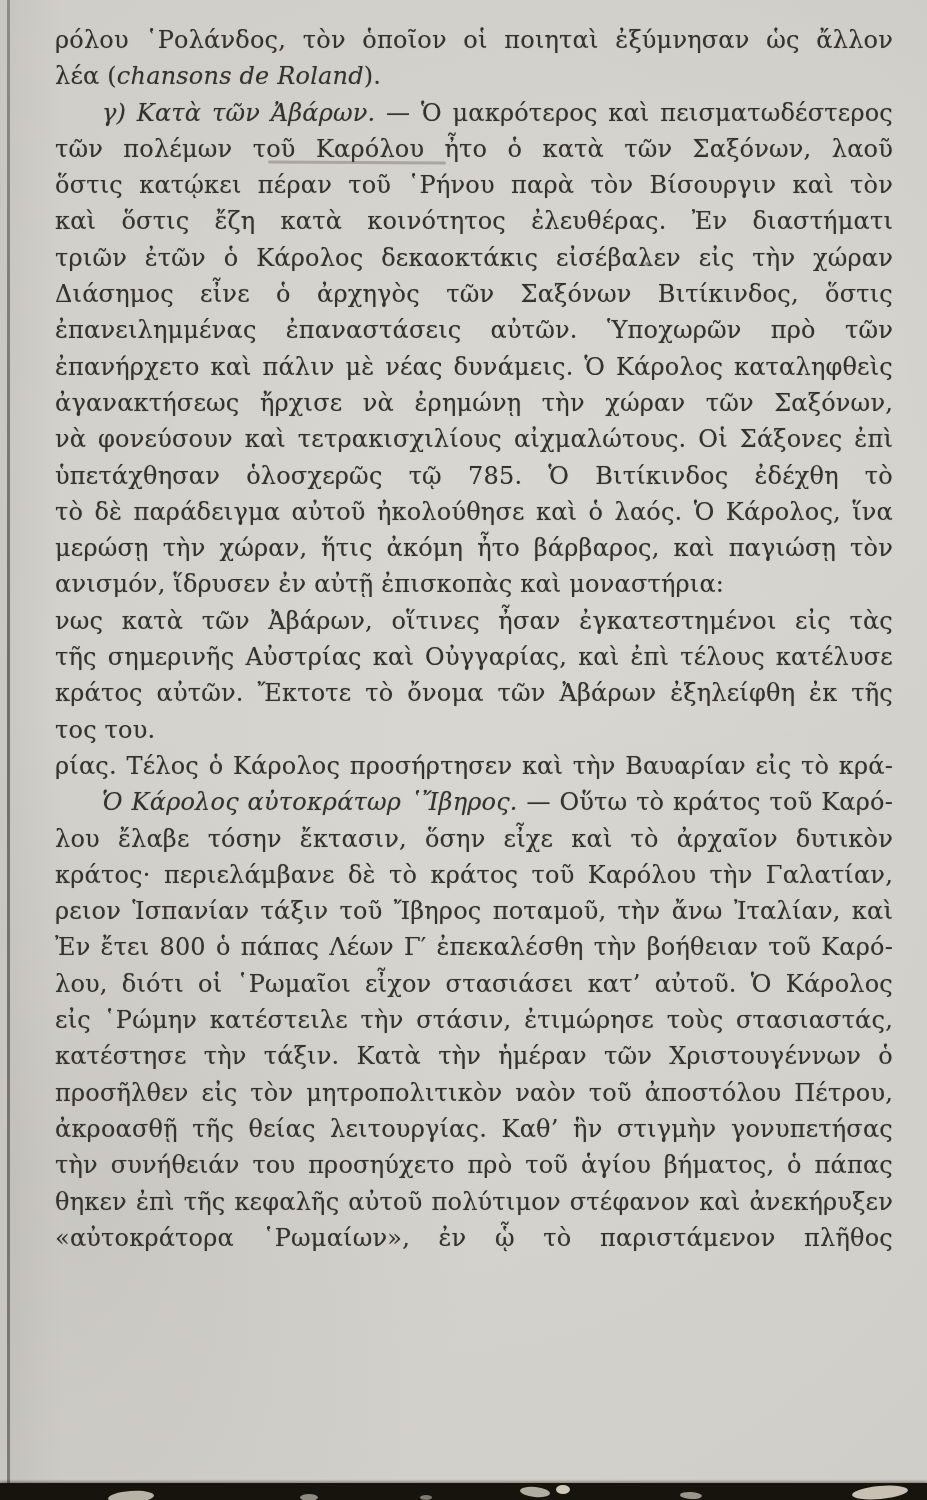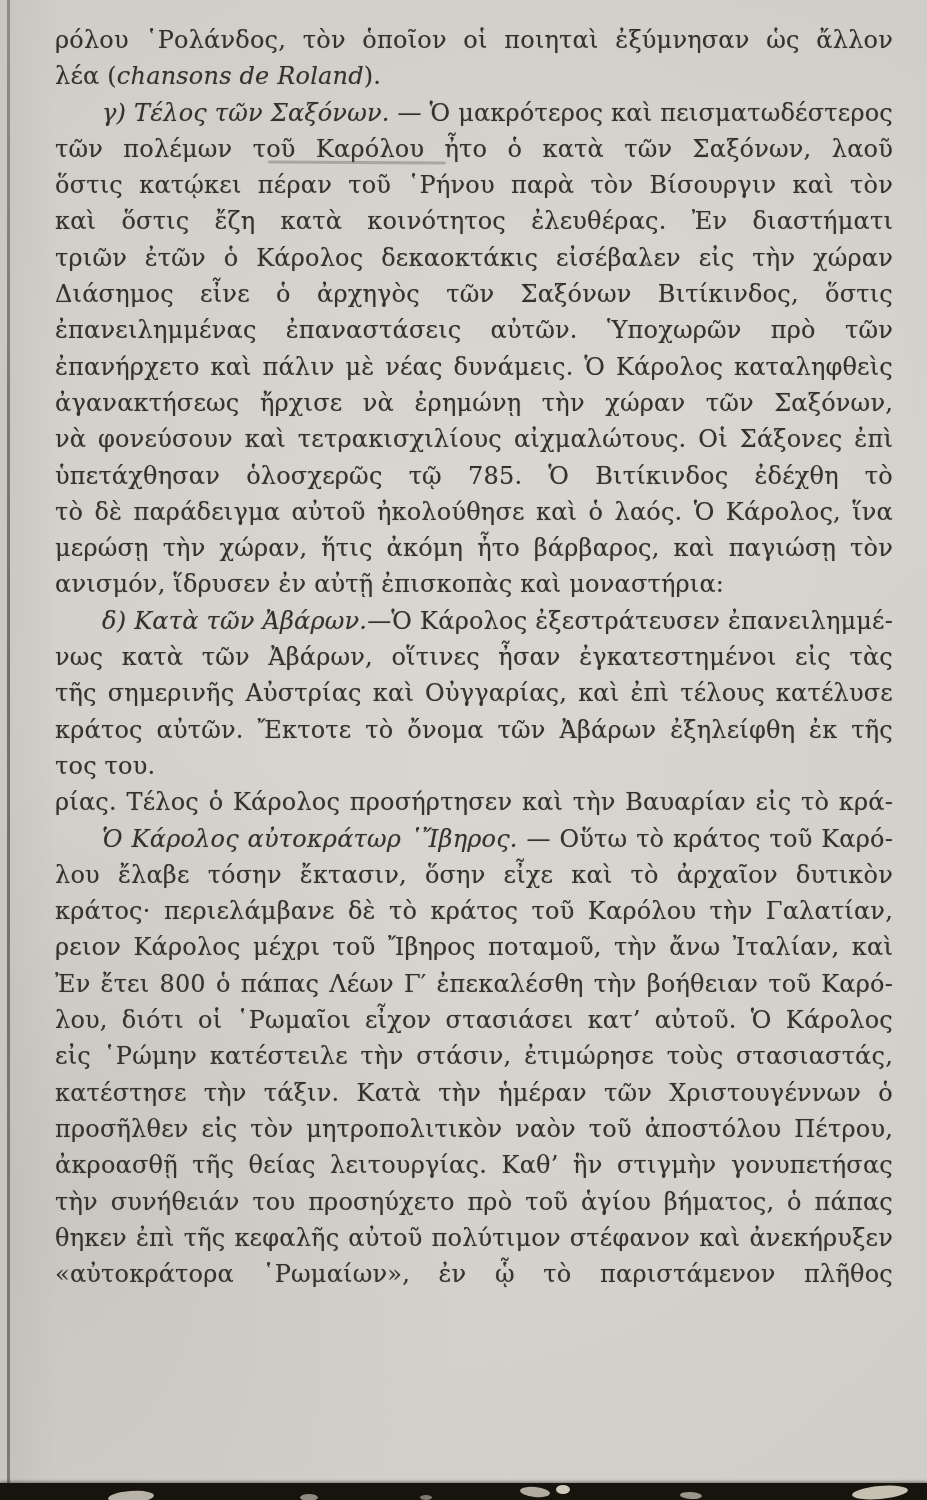--- a/index.html
+++ b/index.html
@@ -73,48 +73,47 @@
 
 <div class="page">
   <div class="gutter-shadow"></div>
   <div class="gutter-line"></div>
   <div class="textblock">
       <div class="paragraph">
         <div class="line"><span>ρόλου ῾Ρολάνδος, τὸν ὁποῖον οἱ ποιηταὶ ἐξύμνησαν ὡς ἄλλον Ἀχιλ-</span></div>
         <div class="line no-just"><span>λέα (</span><i>chansons de Roland</i><span>).</span></div>
       </div>
       <div class="paragraph">
-        <div class="line indent"><i>γ) Τέλος τῶν Σαξόνων.</i><span> — Ὁ μακρότερος καὶ πεισματωδέστερος ὅλων</span></div>
+        <div class="line indent"><i>γ) Κατὰ τῶν Ἀβάρων.</i><span> — Ὁ μακρότερος καὶ πεισματωδέστερος ὅλων</span></div>
         <div class="line"><span>τῶν πολέμων τοῦ Καρόλου ἦτο ὁ κατὰ τῶν Σαξόνων, λαοῦ γερμανικοῦ,</span></div>
         <div class="line"><span>ὅστις κατῴκει πέραν τοῦ ῾Ρήνου παρὰ τὸν Βίσουργιν καὶ τὸν Ἄλβιν,</span></div>
         <div class="line"><span>καὶ ὅστις ἔζη κατὰ κοινότητος ἐλευθέρας. Ἐν διαστήματι τριάκοντα</span></div>
         <div class="line"><span>τριῶν ἐτῶν ὁ Κάρολος δεκαοκτάκις εἰσέβαλεν εἰς τὴν χώραν αὐτῶν.</span></div>
         <div class="line"><span>Διάσημος εἶνε ὁ ἀρχηγὸς τῶν Σαξόνων Βιτίκινδος, ὅστις ὠργάνωσε τὰς</span></div>
         <div class="line"><span>ἐπανειλημμένας ἐπαναστάσεις αὐτῶν. Ὑποχωρῶν πρὸ τῶν Φράγκων</span></div>
         <div class="line"><span>ἐπανήρχετο καὶ πάλιν μὲ νέας δυνάμεις. Ὁ Κάρολος καταληφθεὶς ὑπὸ</span></div>
         <div class="line"><span>ἀγανακτήσεως ἤρχισε νὰ ἐρημώνῃ τὴν χώραν τῶν Σαξόνων, διέταξε δὲ</span></div>
         <div class="line"><span>νὰ φονεύσουν καὶ τετρακισχιλίους αἰχμαλώτους. Οἱ Σάξονες ἐπὶ τέλους</span></div>
         <div class="line"><span>ὑπετάχθησαν ὁλοσχερῶς τῷ 785. Ὁ Βιτίκινδος ἐδέχθη τὸ βάπτισμα,</span></div>
         <div class="line"><span>τὸ δὲ παράδειγμα αὐτοῦ ἠκολούθησε καὶ ὁ λαός. Ὁ Κάρολος, ἵνα ἐξη-</span></div>
         <div class="line"><span>μερώσῃ τὴν χώραν, ἥτις ἀκόμη ἦτο βάρβαρος, καὶ παγιώσῃ τὸν χριστι-</span></div>
         <div class="line no-just"><span>ανισμόν, ἵδρυσεν ἐν αὐτῇ ἐπισκοπὰς καὶ μοναστήρια:</span></div>
       </div>
       <div class="paragraph">
-        <div class="line indent"><i>δ) Κατὰ τῶν Ἀβάρων.</i><span>—Ὁ Κάρολος ἐξεστράτευσεν ἐπανειλημμέ-</span></div>
         <div class="line"><span>νως κατὰ τῶν Ἀβάρων, οἵτινες ἦσαν ἐγκατεστημένοι εἰς τὰς χώρας</span></div>
         <div class="line"><span>τῆς σημερινῆς Αὐστρίας καὶ Οὐγγαρίας, καὶ ἐπὶ τέλους κατέλυσε τὸ</span></div>
         <div class="line"><span>κράτος αὐτῶν. Ἔκτοτε τὸ ὄνομα τῶν Ἀβάρων ἐξηλείφθη ἐκ τῆς ἱστο-</span></div>
         <div class="line no-just"><span>τος του.</span></div>
         <div class="line"><span>ρίας. Τέλος ὁ Κάρολος προσήρτησεν καὶ τὴν Βαυαρίαν εἰς τὸ κρά-</span></div>
       </div>
       <div class="paragraph">
         <div class="line indent"><i>Ὁ Κάρολος αὐτοκράτωρ ῾Ἴβηρος.</i><span> — Οὕτω τὸ κράτος τοῦ Καρό-</span></div>
         <div class="line"><span>λου ἔλαβε τόσην ἔκτασιν, ὅσην εἶχε καὶ τὸ ἀρχαῖον δυτικὸν ῥωμαϊκὸν</span></div>
         <div class="line"><span>κράτος· περιελάμβανε δὲ τὸ κράτος τοῦ Καρόλου τὴν Γαλατίαν, τὴν βό-</span></div>
-        <div class="line"><span>ρειον Κάρολος μέχρι τοῦ Ἴβηρος ποταμοῦ, τὴν ἄνω Ἰταλίαν, καὶ</span></div>
+        <div class="line"><span>ρειον Ἱσπανίαν τάξιν τοῦ Ἴβηρος ποταμοῦ, τὴν ἄνω Ἰταλίαν, καὶ</span></div>
         <div class="line"><span>Ἐν ἔτει 800 ὁ πάπας Λέων Γ′ ἐπεκαλέσθη τὴν βοήθειαν τοῦ Καρό-</span></div>
         <div class="line"><span>λου, διότι οἱ ῾Ρωμαῖοι εἶχον στασιάσει κατ’ αὐτοῦ. Ὁ Κάρολος ἐλθὼν</span></div>
         <div class="line"><span>εἰς ῾Ρώμην κατέστειλε τὴν στάσιν, ἐτιμώρησε τοὺς στασιαστάς, καὶ ἀπο-</span></div>
         <div class="line"><span>κατέστησε τὴν τάξιν. Κατὰ τὴν ἡμέραν τῶν Χριστουγέννων ὁ Κάρολος</span></div>
         <div class="line"><span>προσῆλθεν εἰς τὸν μητροπολιτικὸν ναὸν τοῦ ἀποστόλου Πέτρου, ἵνα</span></div>
         <div class="line"><span>ἀκροασθῇ τῆς θείας λειτουργίας. Καθ’ ἣν στιγμὴν γονυπετήσας κατὰ</span></div>
         <div class="line"><span>τὴν συνήθειάν του προσηύχετο πρὸ τοῦ ἁγίου βήματος, ὁ πάπας ἐπέ-</span></div>
         <div class="line"><span>θηκεν ἐπὶ τῆς κεφαλῆς αὐτοῦ πολύτιμον στέφανον καὶ ἀνεκήρυξεν αὐτὸν</span></div>
         <div class="line"><span>«αὐτοκράτορα ῾Ρωμαίων», ἐν ᾧ τὸ παριστάμενον πλῆθος ἀνευφήμει εἰς</span></div>
       </div>

